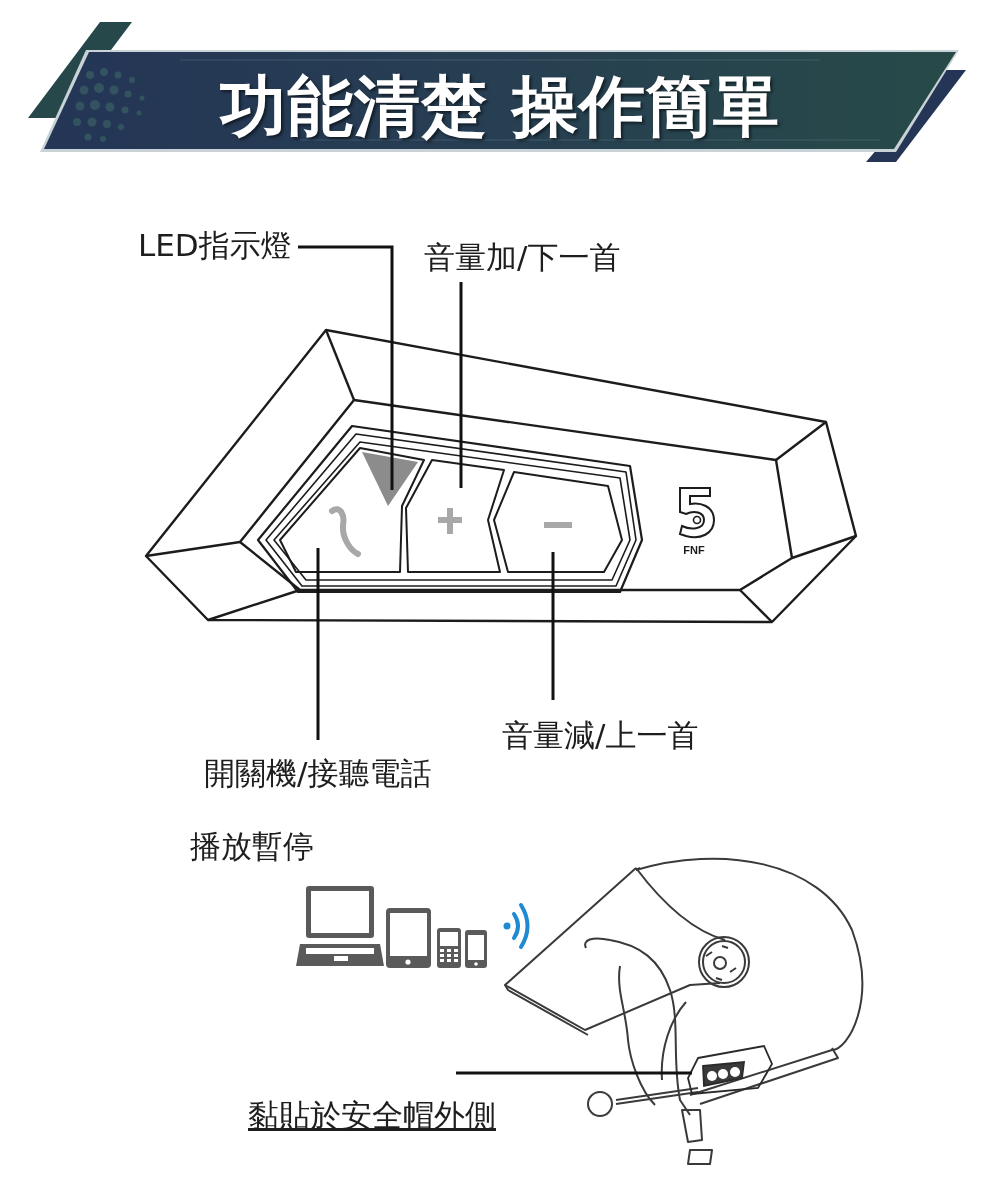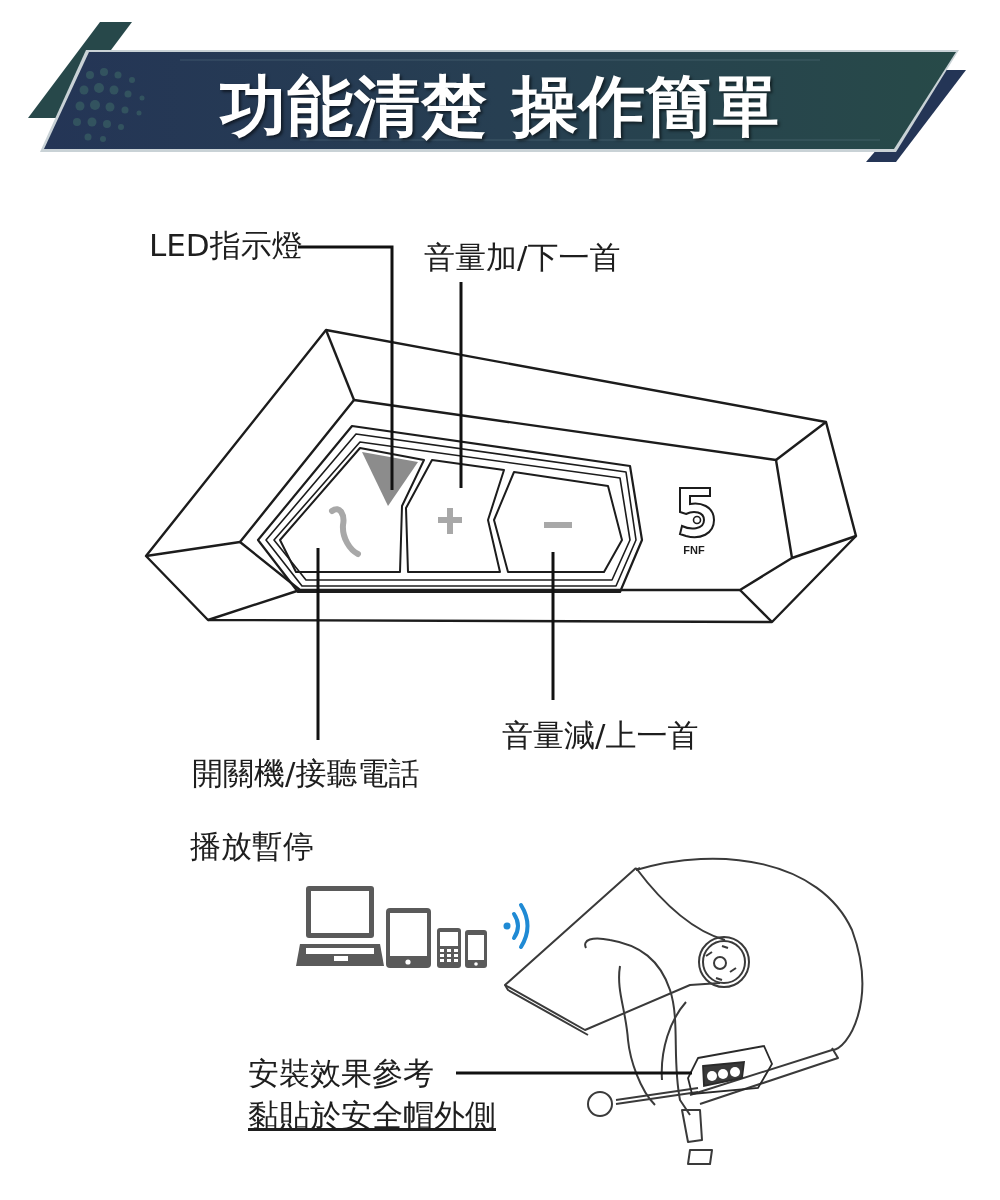--- a/index.html
+++ b/index.html
@@ -111,24 +111,24 @@
     </g>
 
     <g stroke="#111111" stroke-width="3" fill="none">
       <polyline points="298,247 392,247 392,490"></polyline>
       <line x1="461" y1="282" x2="461" y2="488"></line>
       <line x1="318" y1="548" x2="318" y2="740"></line>
       <line x1="553" y1="552" x2="553" y2="700"></line>
     </g>
   </svg>
 
-  <div class="label" style="left:138px; top:228px;margin-left:11px;">LED指示燈</div>
+  <div class="label" style="left:138px; top:228px;">LED指示燈</div>
   <div class="label" style="left:502px; top:718px;">音量減/上一首</div>
   <div class="label" style="left:424px; top:240px;">音量加/下一首</div>
-  <div class="label" style="left:192px; top:756px;">開關機/接聽電話</div>
+  <div class="label" style="left:204px; top:756px;">開關機/接聽電話</div>
   <div class="label" style="left:190px; top:829px;">播放暫停</div>
 </div>
 
 <div class="layer">
   <svg width="1000" height="1200" viewBox="0 0 1000 1200" style="position:absolute;left:0;top:0;">
 
     <g>
       <rect x="306" y="886" width="68" height="52" rx="3" fill="#5a5a5a"></rect>
       <rect x="311" y="891" width="58" height="42" fill="#ffffff"></rect>
       <path d="M300,944 L380,944 L384,966 L296,966 Z" fill="#5a5a5a"></path>
@@ -197,15 +197,14 @@
       <polygon points="698,1058 764,1046 772,1064 758,1088 692,1094 688,1078"></polygon>
       <polygon points="703,1066 744,1062 742,1078 704,1086" fill="#3a3a3a"></polygon>
       <circle cx="712" cy="1076" r="5" fill="#ffffff" stroke="none"></circle>
       <circle cx="723" cy="1074" r="5" fill="#ffffff" stroke="none"></circle>
       <circle cx="735" cy="1072" r="5" fill="#ffffff" stroke="none"></circle>
     </g>
 
     <line x1="456" y1="1073" x2="692" y2="1073" stroke="#111111" stroke-width="3"></line>
   </svg>
 
-  <div class="label" style="left:248px; top:1056px;">安裝效果參考</div>
   <div class="label" style="left:248px; top:1098px;text-decoration:underline;">黏貼於安全帽外側</div>
 </div>
 
 </body></html>

